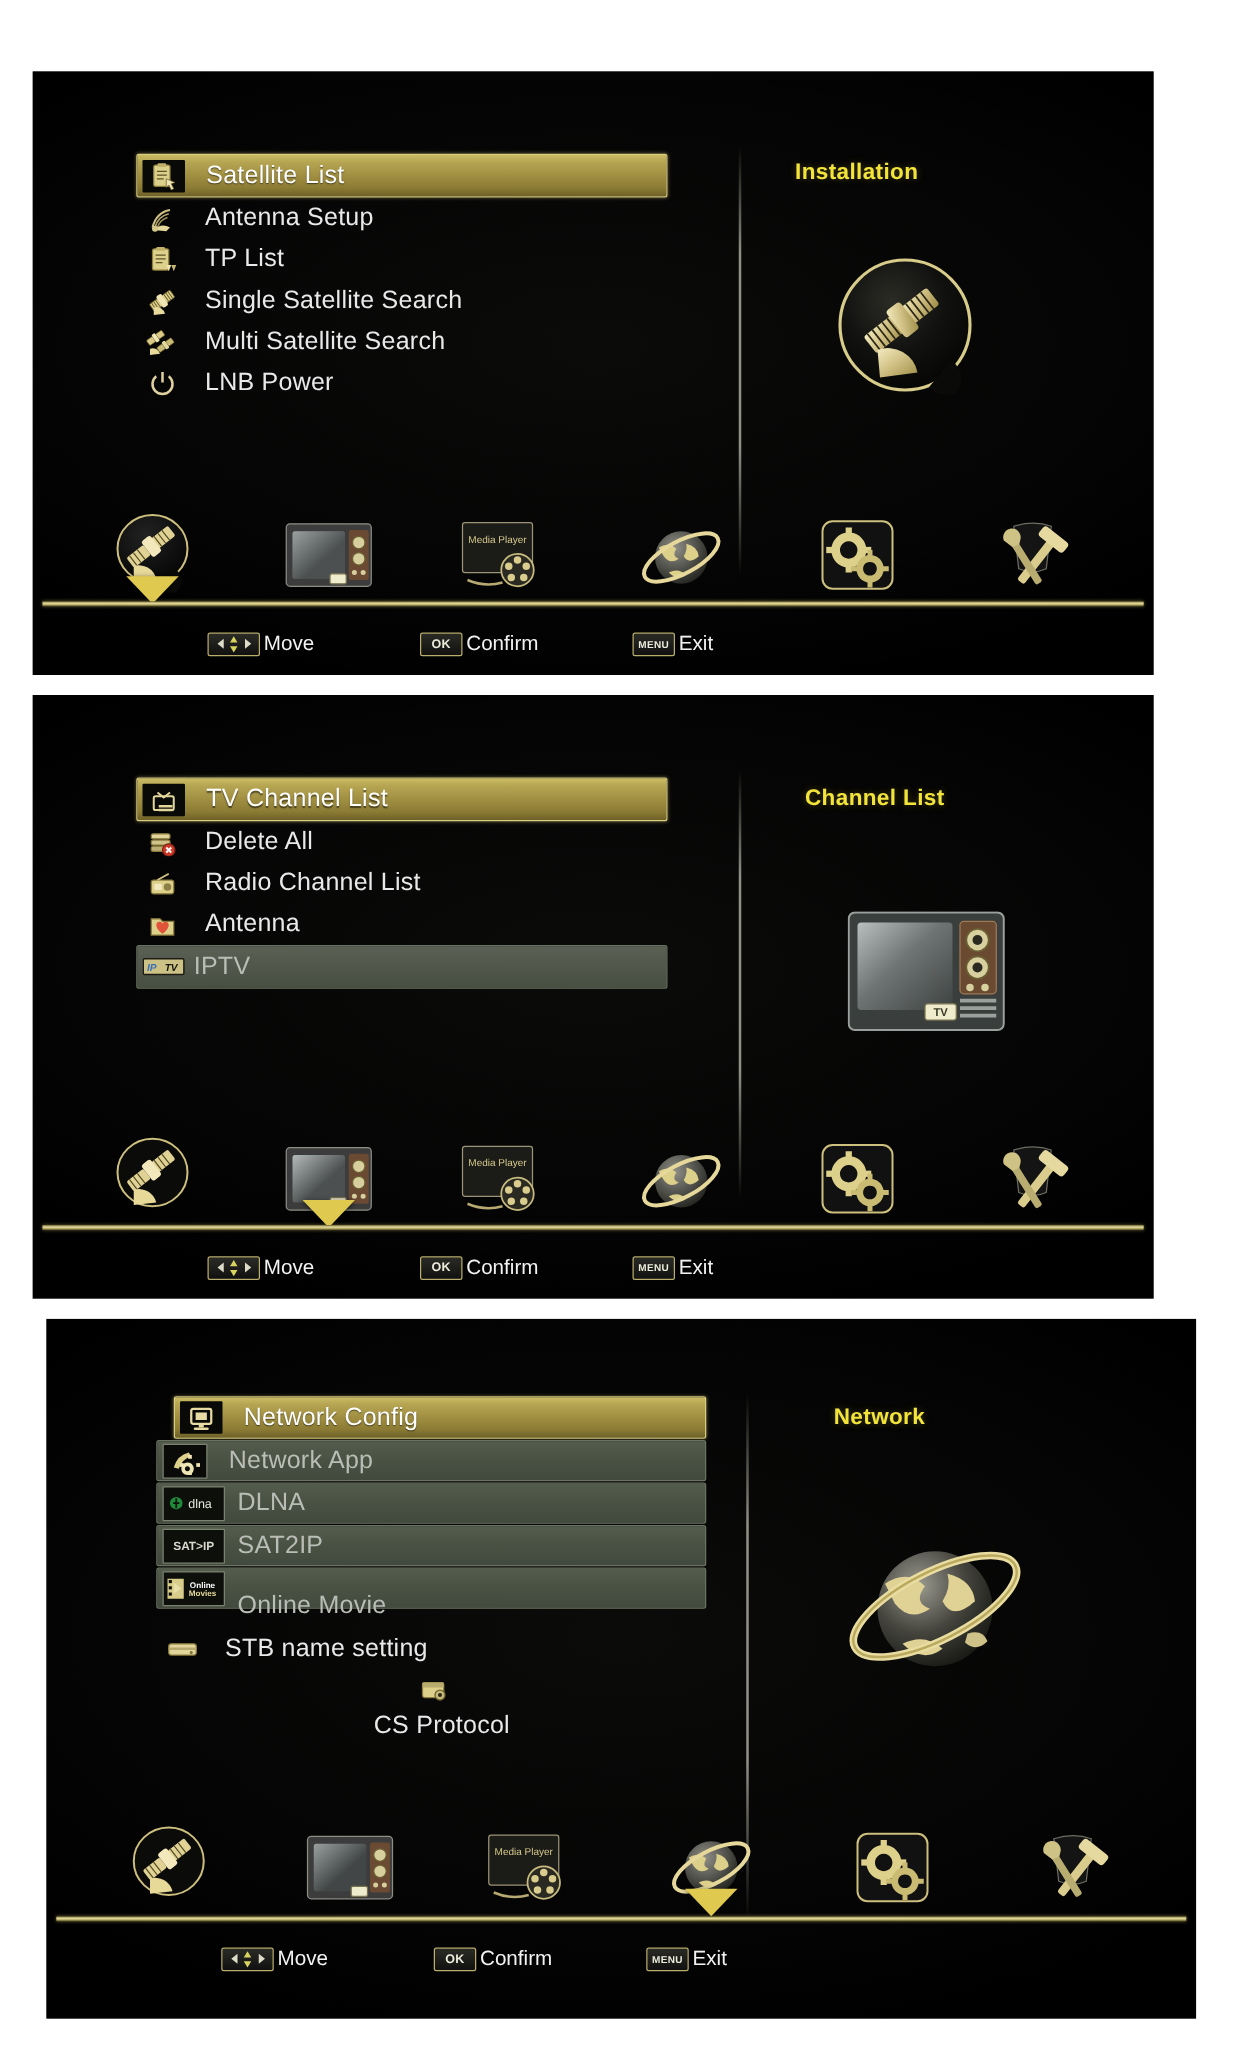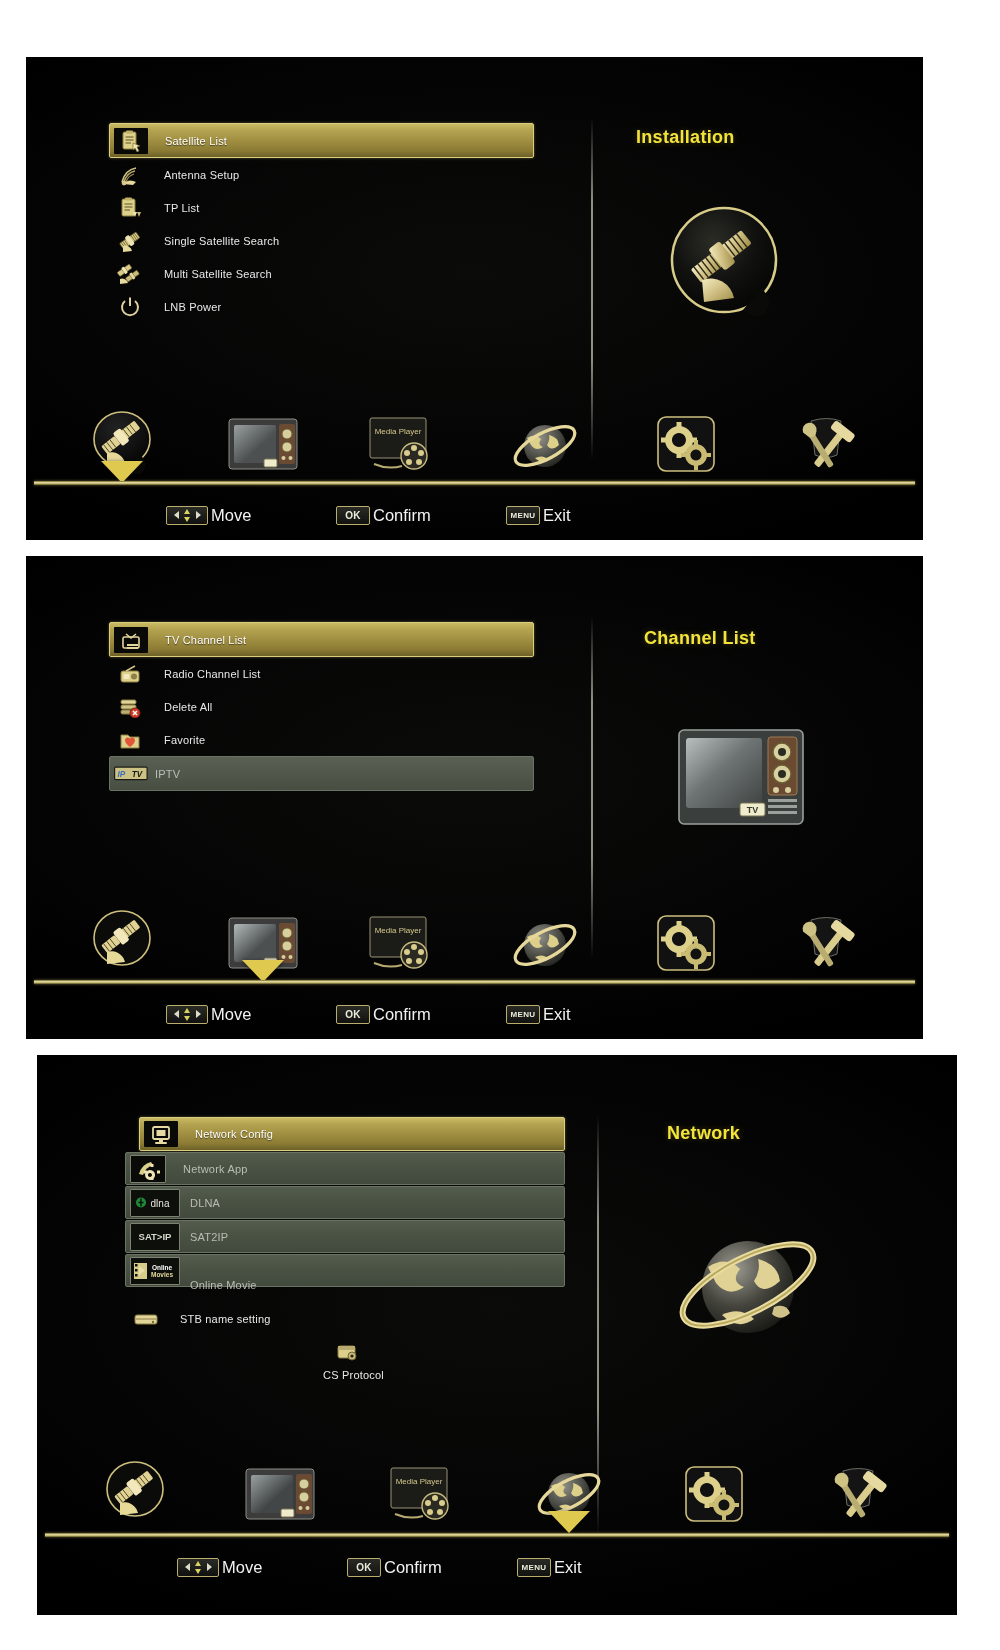--- a/index.html
+++ b/index.html
@@ -18,21 +18,21 @@
       radial-gradient(ellipse 70% 60% at 50% 45%, #0b0b0a 0%, #040404 70%, #000 100%);}
 
   
   .divider{position:absolute;top:60px;bottom:80px;width:2px;
      background:linear-gradient(to bottom,rgba(150,150,140,0),rgba(190,190,175,.75) 25%,rgba(190,190,175,.75) 70%,rgba(150,150,140,0));}
 
   
   .menu{position:absolute;}
   .mrow{position:relative;display:flex;align-items:center;height:33px;margin-bottom:0px;}
   .mrow .ico{width:34px;height:26px;flex:0 0 34px;display:flex;align-items:center;justify-content:center;margin-left:4px;}
-  .mrow .lbl{font-size:11px;color:#e9e9e9;margin-left:17px;letter-spacing:.2px;white-space:nowrap;}
+  .mrow .lbl{font-size:20px;color:#e9e9e9;margin-left:17px;letter-spacing:.2px;white-space:nowrap;}
 
   .mrow.sel{background:linear-gradient(to bottom,#c9bb63 0%,#b5a451 18%,#9d8c3f 55%,#8b7b34 80%,#6d6128 100%);
       border:1px solid #d9cd7e;border-radius:2px;box-shadow:0 0 3px rgba(200,185,110,.45);}
   .mrow.sel .lbl{color:#fff;text-shadow:0 1px 1px rgba(0,0,0,.55);}
   .mrow.sel .ico{background:#090a07;border-radius:1px;}
   .mrow.dim{background:linear-gradient(to bottom,#545c4d 0%,#4a5244 45%,#414a3d 100%);
       border:1px solid #6a7261;border-radius:2px;}
   .mrow.dim .lbl{color:#b9bdb5;}
   .mrow.dim .ico{background:#0a0b08;border:1px solid #7b8271;border-radius:1px;}
 
@@ -438,50 +438,50 @@
             <rect x="8" y="15" width="11" height="2" fill="#e3d69c"></rect>
             <rect x="8" y="18" width="11" height="2" fill="#e3d69c"></rect>
           </svg>
         </span>
         <span class="lbl">TV Channel List</span>
       </div>
 
       <div class="mrow">
         <span class="ico">
           <svg width="24" height="22" viewBox="0 0 24 22">
-            <rect x="3" y="8" width="18" height="11" rx="2" fill="#ddd08a" stroke="#8a7c3e"></rect>
-            <path d="M8 8 l9 -5" stroke="#cfc184" stroke-width="1.6" fill="none"></path>
-            <circle cx="16" cy="13.5" r="3" fill="#8d8046"></circle>
-            <rect x="5.5" y="11" width="6" height="5" rx="1" fill="#f2e9c0"></rect>
-          </svg>
-        </span>
-        <span class="lbl">Radio Channel List</span>
-      </div>
-
-      <div class="mrow">
-        <span class="ico">
-          <svg width="24" height="22" viewBox="0 0 24 22">
             <rect x="3" y="4" width="15" height="4" rx="1.5" fill="#e2d59b" stroke="#8a7c3e"></rect>
             <rect x="3" y="9" width="15" height="4" rx="1.5" fill="#d0c389" stroke="#8a7c3e"></rect>
             <rect x="3" y="14" width="15" height="4" rx="1.5" fill="#bcae74" stroke="#8a7c3e"></rect>
             <circle cx="17" cy="17" r="5" fill="#cf3b28" stroke="#7d2114"></circle>
             <path d="M15 15 l4 4 M19 15 l-4 4" stroke="#fff" stroke-width="1.5"></path>
           </svg>
         </span>
         <span class="lbl">Delete All</span>
       </div>
 
       <div class="mrow">
         <span class="ico">
           <svg width="24" height="22" viewBox="0 0 24 22">
+            <rect x="3" y="8" width="18" height="11" rx="2" fill="#ddd08a" stroke="#8a7c3e"></rect>
+            <path d="M8 8 l9 -5" stroke="#cfc184" stroke-width="1.6" fill="none"></path>
+            <circle cx="16" cy="13.5" r="3" fill="#8d8046"></circle>
+            <rect x="5.5" y="11" width="6" height="5" rx="1" fill="#f2e9c0"></rect>
+          </svg>
+        </span>
+        <span class="lbl">Radio Channel List</span>
+      </div>
+
+      <div class="mrow">
+        <span class="ico">
+          <svg width="24" height="22" viewBox="0 0 24 22">
             <path d="M3 6 h7 l2 2 h9 v11 h-18 z" fill="#ddd08a" stroke="#8a7c3e"></path>
             <path d="M12 18 q-5 -3.5 -5 -7 a2.7 2.7 0 0 1 5 -1.3 a2.7 2.7 0 0 1 5 1.3 q0 3.5 -5 7z" fill="#e0553a"></path>
           </svg>
         </span>
-        <span class="lbl">Favorite</span>
+        <span class="lbl">Antenna</span>
       </div>
 
       <div class="mrow dim iptvdim">
         <span class="ico" style="background:none;border:none;">
           <svg width="46" height="19" viewBox="0 0 46 19">
             <rect x="0.8" y="0.8" width="44" height="17" rx="1.5" fill="#ccc285" stroke="#1b1b14" stroke-width="1.6"></rect>
             <text x="10" y="13.6" font-size="11" font-weight="bold" font-style="italic" fill="#3b6fb5" text-anchor="middle" font-family="Liberation Sans">IP</text>
             <text x="31" y="13.6" font-size="11" font-weight="bold" font-style="italic" fill="#17170f" text-anchor="middle" font-family="Liberation Sans">TV</text>
           </svg>
         </span>

